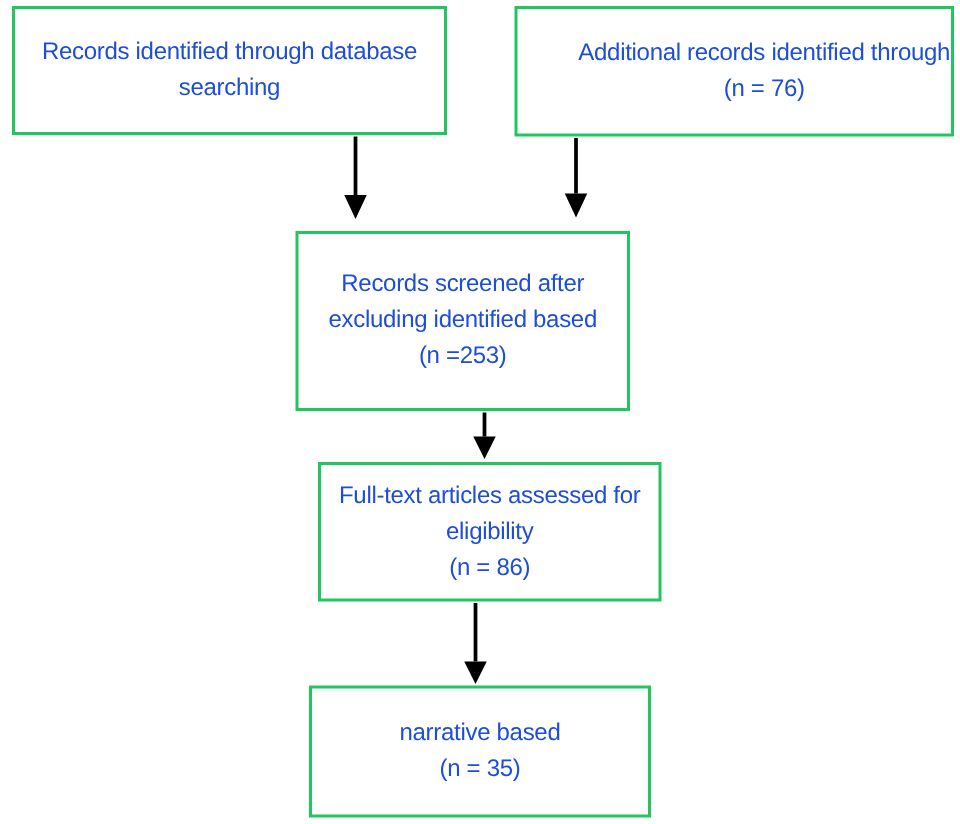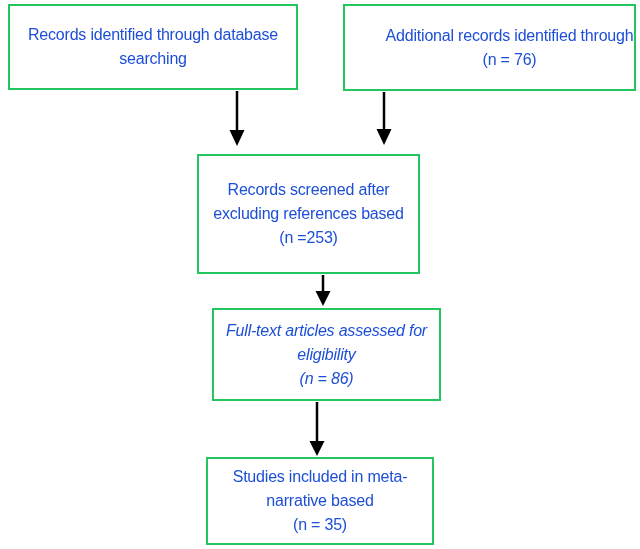--- a/index.html
+++ b/index.html
@@ -29,21 +29,21 @@
     font-size: 16px;
     line-height: 24px;
     letter-spacing: -0.2px;
   }
   .flow-box .line {
     white-space: nowrap;
   }
   #box-1 { left: 8px;   top: 4px;   width: 290px; height: 86px; }
   #box-2 { left: 343px; top: 4px;   width: 293px; height: 87px; padding-left: 40px; }
   #box-3 { left: 197px; top: 154px; width: 223px; height: 120px; }
-  #box-4 { left: 212px; top: 308px; width: 229px; height: 93px; font-style: italic; }
+  #box-4 { left: 212px; top: 308px; width: 229px; height: 93px; }
   #box-5 { left: 206px; top: 457px; width: 228px; height: 88px; }
   #arrow-layer {
     position: absolute;
     left: 0;
     top: 0;
     pointer-events: none;
   }
   #arrow-layer line {
     stroke: #000000;
     stroke-width: 2.5;
@@ -62,32 +62,31 @@
     <div class="line">searching</div>
   </div>
 
   <div id="box-2" class="flow-box">
     <div class="line">Additional records identified through</div>
     <div class="line">(n = 76)</div>
   </div>
 
   <div id="box-3" class="flow-box">
     <div class="line">Records screened after</div>
-    <div class="line">excluding references based</div>
+    <div class="line">excluding identified based</div>
     <div class="line">(n =253)</div>
   </div>
 
   <div id="box-4" class="flow-box">
     <div class="line">Full-text articles assessed for</div>
     <div class="line">eligibility</div>
     <div class="line">(n = 86)</div>
   </div>
 
   <div id="box-5" class="flow-box">
-    <div class="line">Studies included in meta-</div>
     <div class="line">narrative based</div>
     <div class="line">(n = 35)</div>
   </div>
 
   <svg id="arrow-layer" width="640" height="549" viewBox="0 0 640 549">
     <g>
       <line x1="237" y1="91" x2="237" y2="130"></line>
       <polygon points="229.5,130 244.5,130 237,146"></polygon>
     </g>
     <g>

